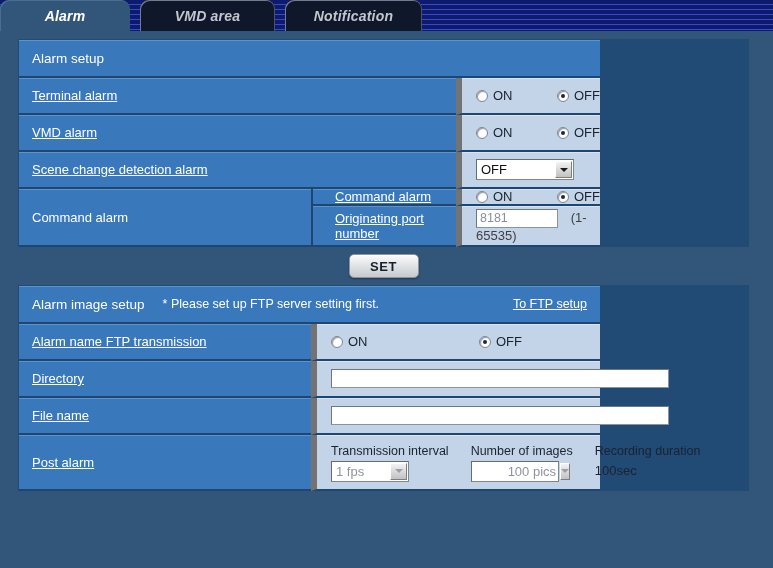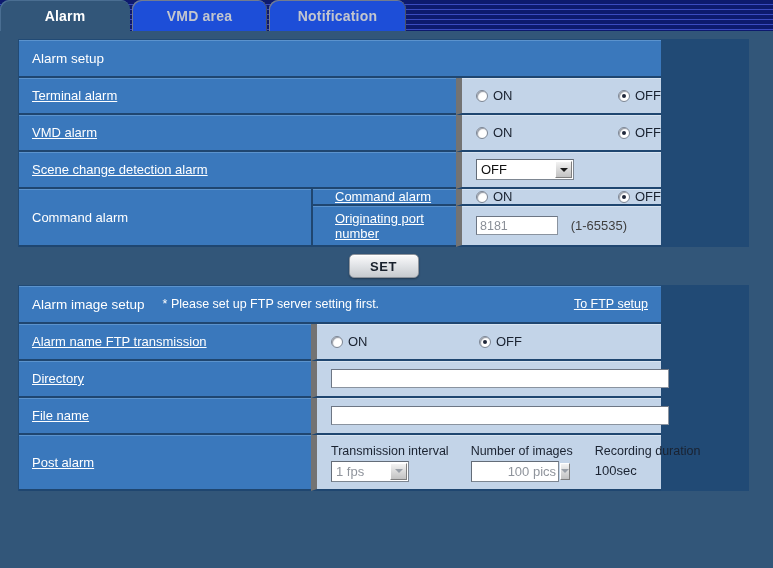--- a/index.html
+++ b/index.html
@@ -44,31 +44,32 @@
     height: 31px;
     display: flex;
     align-items: center;
     justify-content: center;
     border-top-left-radius: 9px;
     border-top-right-radius: 9px;
     font-size: 14px;
     letter-spacing: .2px;
     position: relative;
     cursor: pointer;
-    margin-right: 2px;
+    margin-right: 10px;
+    font-style: italic;
   }
   .tab.active {
     background: #325679;
     color: #ffffff;
     font-weight: bold;
     width: 130px;
     box-shadow: inset 1px 1px 0 #4a6e92;
   }
   .tab.inactive {
-    background: #1d4ed8;
+    background: #0f172a;
     color: #c2c6ce;
     font-weight: bold;
     width: 135px;
     box-shadow: inset 1px 1px 0 #737c8e, inset -1px 0 0 #4a5366;
   }
   .tab.inactive.t3 { width: 137px; }
 
   
   .page {
     padding: 0 18px;
@@ -77,21 +78,21 @@
 
   
   .panel {
     width: 731px;
     border-collapse: separate;
     border-spacing: 0;
     background: #214a75;
     padding: 1px 1px 0 1px;
   }
   .tbl {
-    width: 642px;
+    width: 581px;
     border-collapse: separate;
     border-spacing: 0;
     table-layout: fixed;
   }
   .tbl td {
     padding: 0;
     vertical-align: middle;
     border-bottom: 2px solid #1f4670;
   }
   .sec-head {

